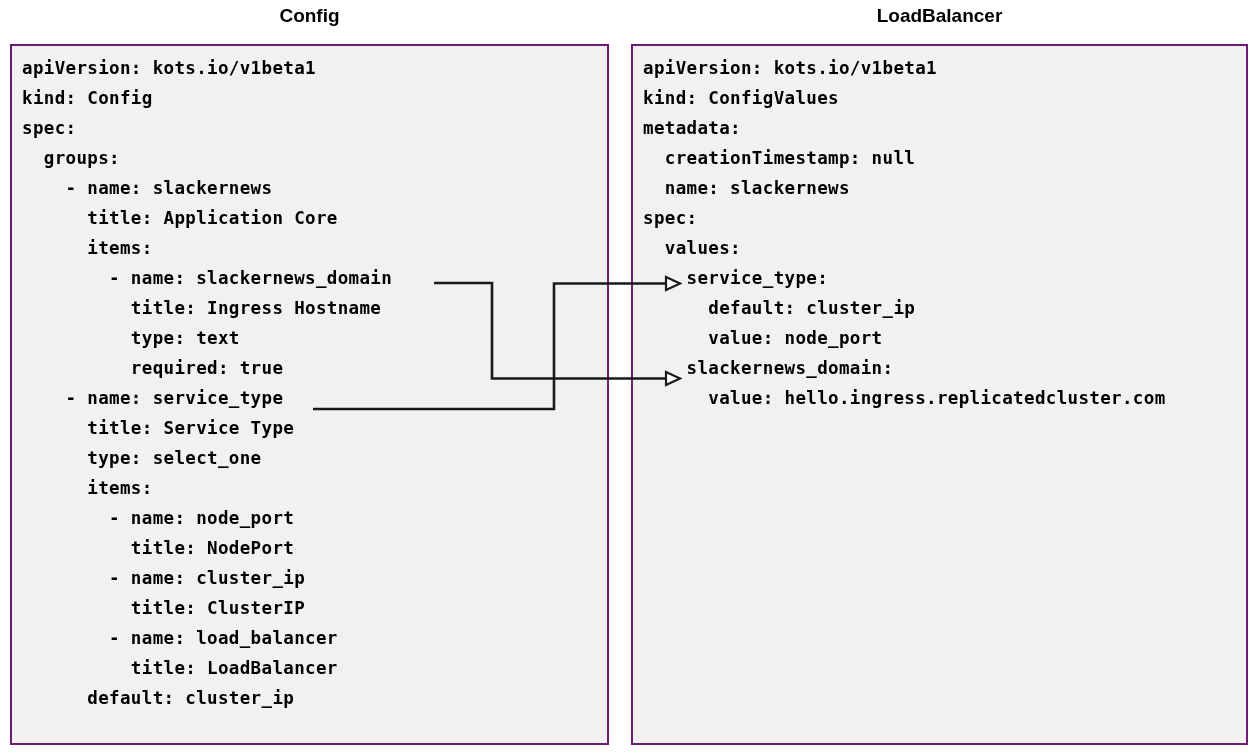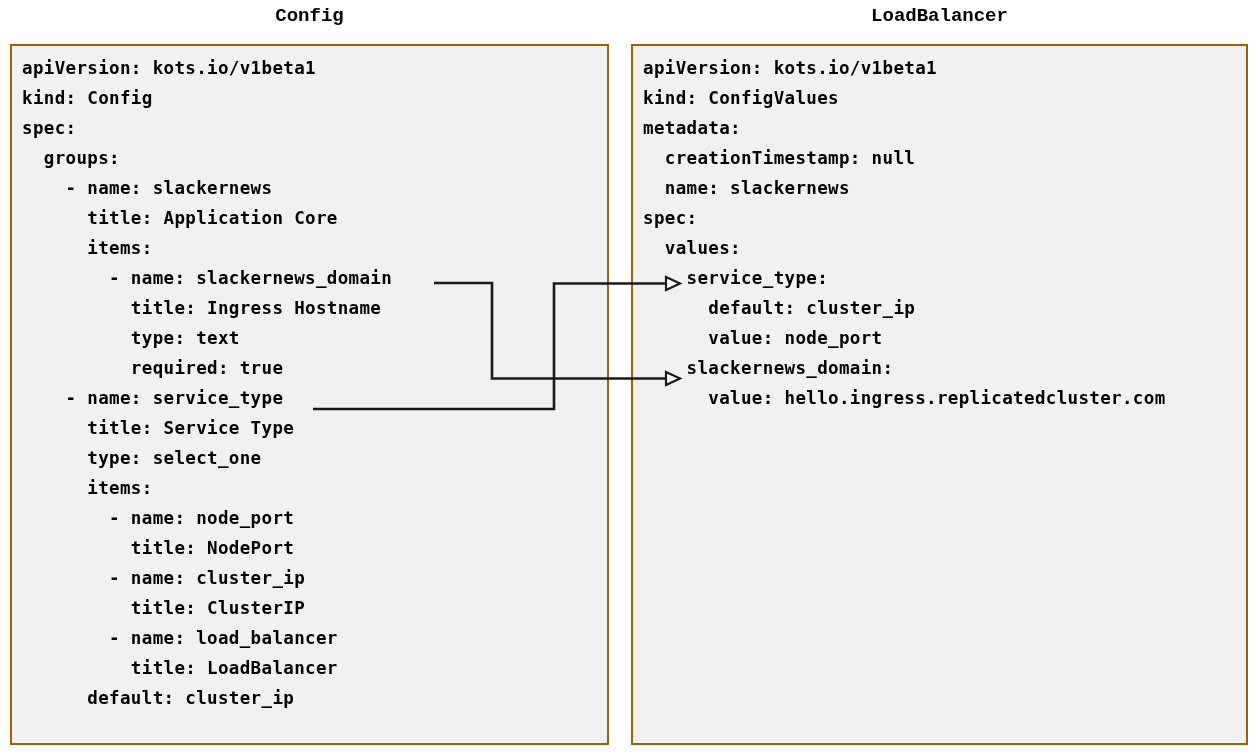--- a/index.html
+++ b/index.html
@@ -20,37 +20,37 @@
     left: 0;
     top: 0;
     width: 1258px;
     height: 756px;
   }
 
   
   .panel-title {
     position: absolute;
     top: 4px;
-    font-family: Liberation Mono, monospace;
+    font-family: Liberation Sans, sans-serif;
     font-size: 19px;
     font-weight: bold;
     color: #000000;
     text-align: center;
     letter-spacing: 0px;
     line-height: 24px;
     white-space: nowrap;
   }
   #title-config  { left: 10px;  width: 599px; }
   #title-values  { left: 631px; width: 617px; }
 
   
   .panel {
     position: absolute;
     background: #f1f1f1;
-    border: 2px solid #a16207;
+    border: 2px solid #701a75;
     box-sizing: border-box;
     overflow: hidden;
   }
   #panel-config {
     left: 10px;
     top: 44px;
     width: 599px;
     height: 701px;
   }
   #panel-values {

